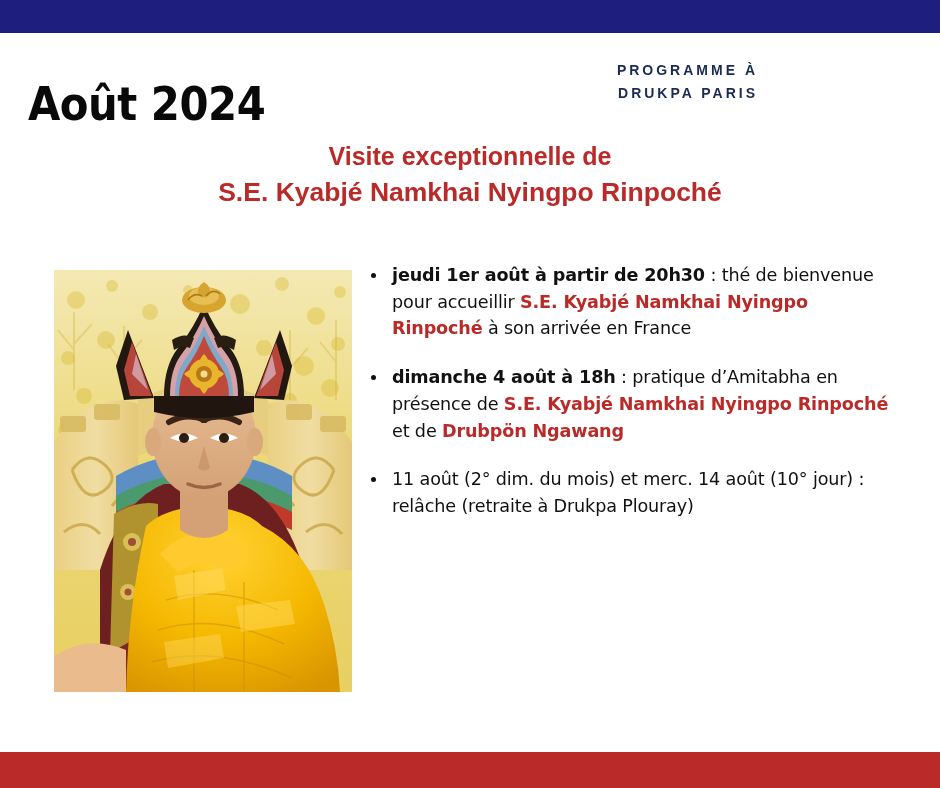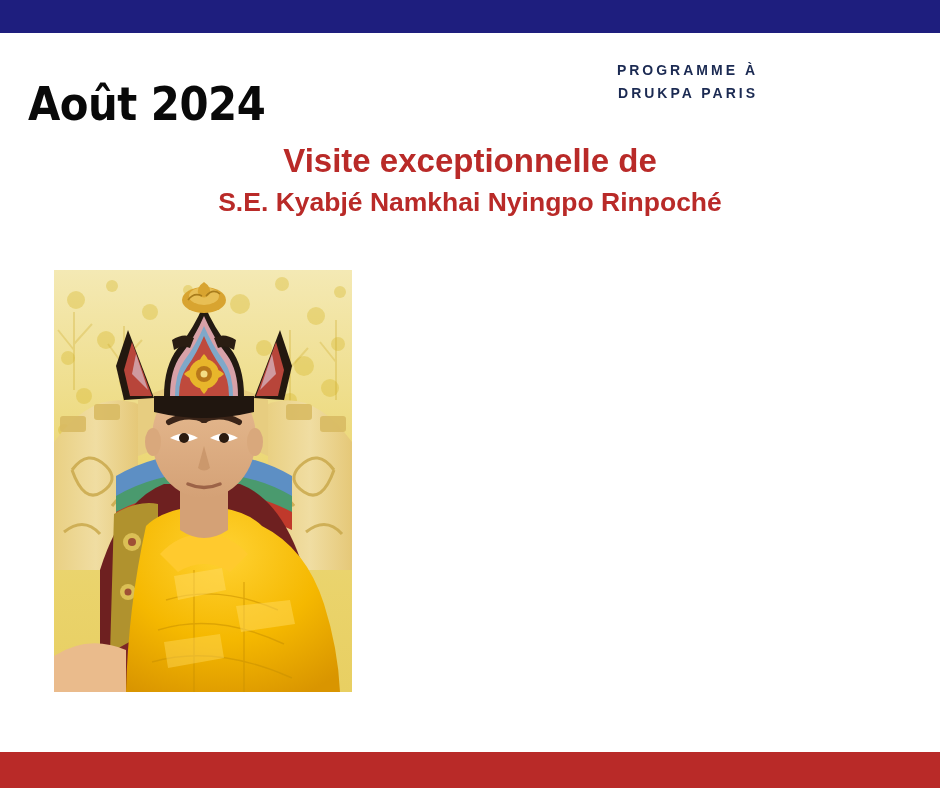--- a/index.html
+++ b/index.html
@@ -63,21 +63,21 @@
     position: absolute;
     left: 0;
     top: 140px;
     width: 940px;
     text-align: center;
     color: #b92a28;
     font-family: "Liberation Sans", sans-serif;
     font-weight: 700;
   }
   .heading .line1 {
-    font-size: 33px;
+    font-size: 25px;
     line-height: 1.28;
     display: block;
   }
   .heading .line2 {
     font-size: 26.5px;
     line-height: 1.28;
     display: block;
     margin-top: 4px;
   }
 
@@ -312,20 +312,32 @@
       <ellipse cx="150" cy="26" rx="15" ry="9" fill="#e8bf55"></ellipse>
       <path d="M150 12 q9 6 5 13 q-5 5 -10 0 q-4 -7 5 -13" fill="#d8a430"></path>
       <g stroke="#a87c1c" stroke-width="1.6" fill="none">
         <path d="M134 30 q6 -8 14 -4 M152 26 q7 -8 14 -2"></path>
       </g>
     </svg>
   </div>
 
   <div class="bullets">
 
-
-
+    <div class="bullet-item">
+      <span class="bullet-dot"></span>
+      <span class="b">jeudi 1er août à partir de 20h30</span><span class="n"> : thé de bienvenue pour accueillir </span><span class="r">S.E. Kyabjé Namkhai Nyingpo Rinpoché</span><span class="n"> à son arrivée en France</span>
+    </div>
+
+    <div class="bullet-item">
+      <span class="bullet-dot"></span>
+      <span class="b">dimanche 4 août à 18h</span><span class="n"> : pratique d’Amitabha en présence de </span><span class="r">S.E. Kyabjé Namkhai Nyingpo Rinpoché</span><span class="n"> et de </span><span class="r">Drubpön Ngawang</span>
+    </div>
+
+    <div class="bullet-item">
+      <span class="bullet-dot"></span>
+      <span class="n">11 août (2° dim. du mois) et merc. 14 août (10° jour) : relâche (retraite à Drukpa Plouray)</span>
+    </div>
 
 
   </div>
 </div>
 
 <div class="bottom-bar"></div>
 
 </body></html>

